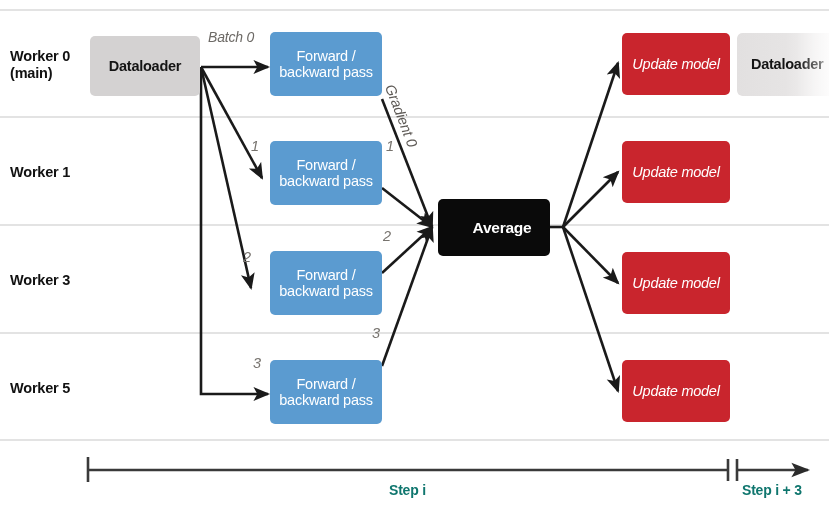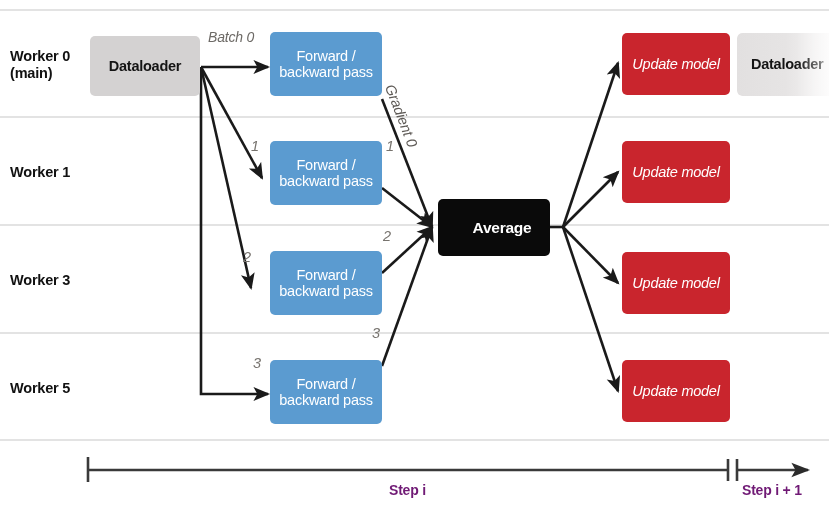--- a/index.html
+++ b/index.html
@@ -94,21 +94,21 @@
   .edge-label.rot {
     transform: rotate(69deg);
     transform-origin: left top;
     color: #5e5a56;
     font-size: 14.5px;
   }
   .step-label {
     position: absolute;
     font-size: 14px;
     font-weight: bold;
-    color: #701a75;
+    color: #0f766e;
     letter-spacing: -0.2px;
     white-space: nowrap;
   }
 </style>
 </head>
 <body>
 
 <div id="canvas">
 
   <svg class="layer" viewBox="0 0 829 513">
@@ -214,15 +214,15 @@
   <div class="edge-label num" style="left:251px; top:138px;">1</div>
   <div class="edge-label num" style="left:243px; top:249px;">2</div>
   <div class="edge-label num" style="left:253px; top:355px;">3</div>
 
   <div class="edge-label rot" style="left:397px; top:82px;">Gradient 0</div>
   <div class="edge-label num" style="left:386px; top:138px;">1</div>
   <div class="edge-label num" style="left:383px; top:228px;">2</div>
   <div class="edge-label num" style="left:372px; top:325px;">3</div>
 
   <div class="step-label" style="left:389px; top:482px;">Step i</div>
-  <div class="step-label" style="left:742px; top:482px;">Step i + 1</div>
+  <div class="step-label" style="left:742px; top:482px;">Step i + 3</div>
 
 </div>
 
 </body></html>

